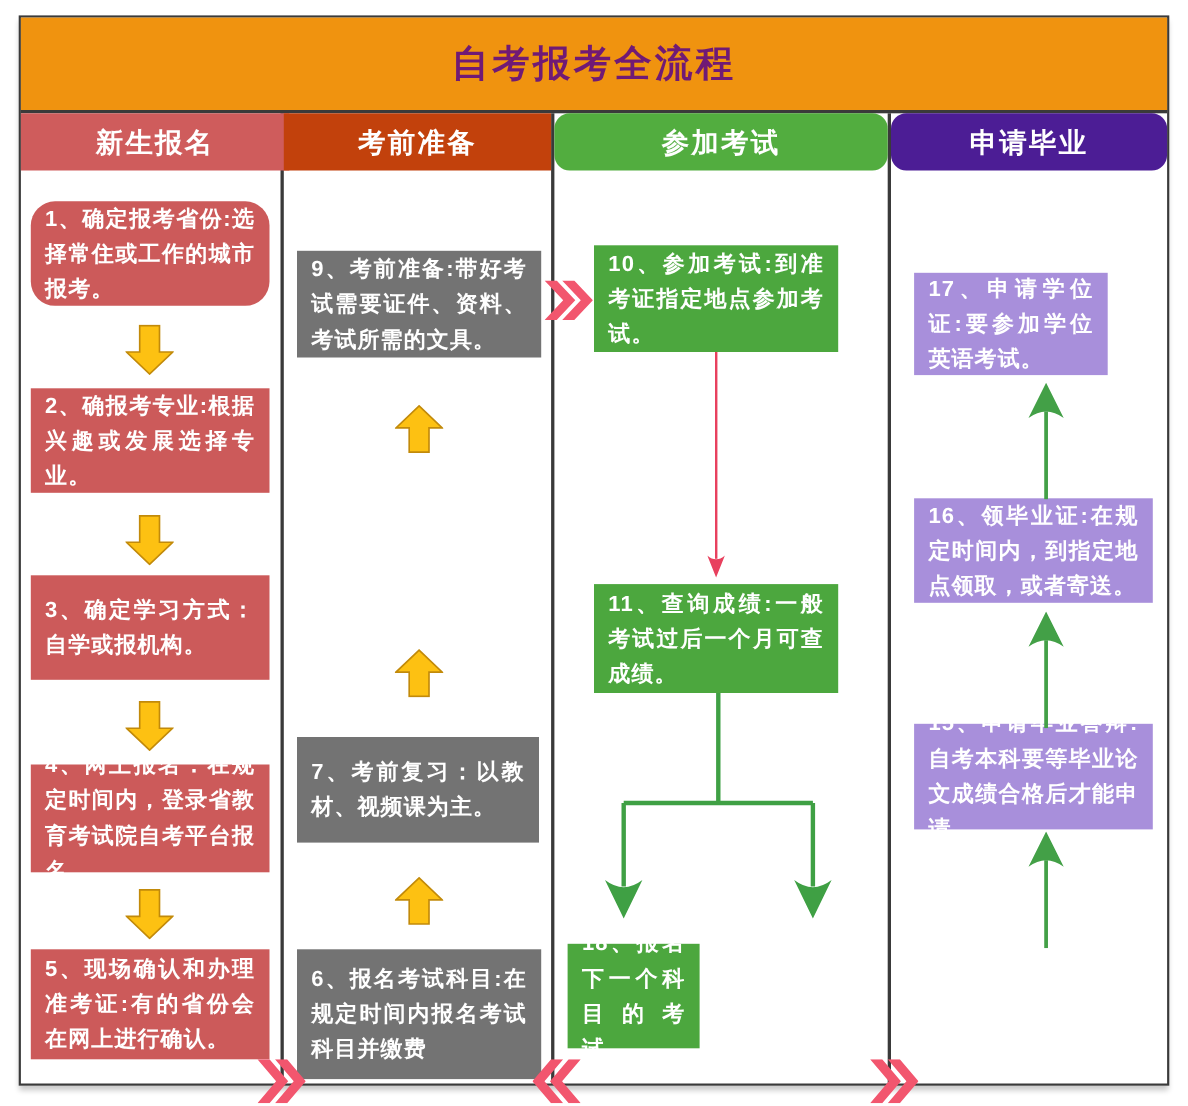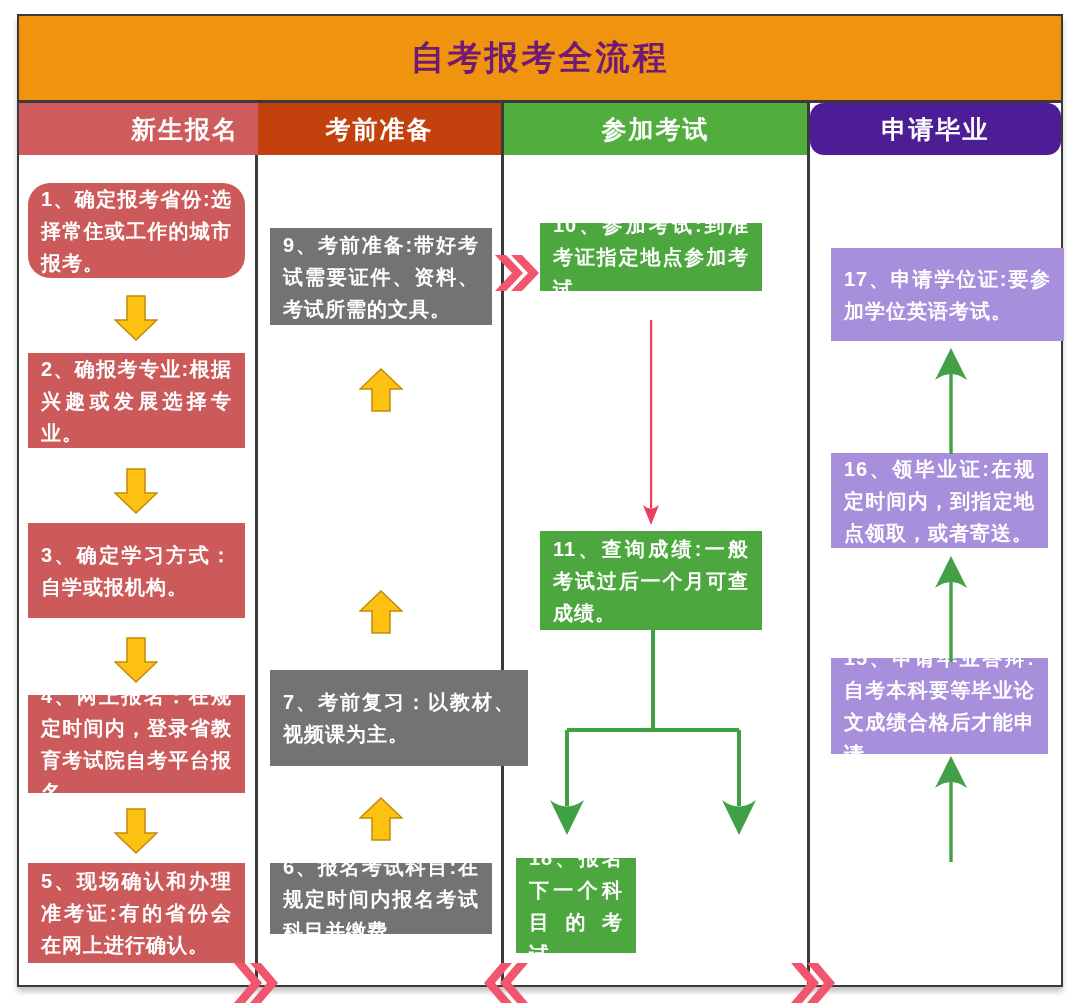--- a/index.html
+++ b/index.html
@@ -7,49 +7,49 @@
           font-family:"Liberation Sans","DejaVu Sans",sans-serif;}
   .frame{position:absolute;left:17px;top:14px;width:1042px;height:969px;
          border:2px solid #3a3a3a;background:#ffffff;
          box-shadow:0 5px 5px rgba(0,0,0,0.22);}
   .title-band{position:absolute;left:0;top:0;width:1042px;height:84px;background:#F0930F;
               display:flex;align-items:center;justify-content:center;
               color:#701a75;font-size:34px;font-weight:bold;letter-spacing:3px;}
   .title-sep{position:absolute;left:0;top:84px;width:1042px;height:3px;background:#3a3a3a;}
   .col-head{position:absolute;top:87px;height:52px;display:flex;align-items:center;justify-content:center;
             color:#ffffff;font-size:25px;font-weight:bold;letter-spacing:2px;z-index:2;}
-  .ch-red{left:0;width:244px;background:#CF5C5C;padding-left:44px;}
+  .ch-red{left:0;width:244px;background:#CF5C5C;}
   .ch-blue{left:239px;width:243px;background:#c2410c;}
-  .ch-green{left:485px;width:303px;background:#52AD3F;}
+  .ch-green{left:485px;width:303px;background:#52AD3F;border-radius:14px;}
   .ch-purple{left:791px;width:251px;background:#4c1d95;border-radius:14px;}
   .divider{position:absolute;top:87px;width:3px;height:882px;background:#3a3a3a;z-index:1;}
   .dv1{left:236px;} .dv2{left:482px;} .dv3{left:788px;}
   .step{position:absolute;z-index:2;display:flex;align-items:center;
         color:#ffffff;font-size:20px;font-weight:bold;line-height:1.6;letter-spacing:1px;
         padding:0 13px;box-sizing:border-box;text-align:justify;}
   .s-red{background:#CC5A5A;} .s-blue{background:#737373;}
   .s-green{background:#4CA73E;} .s-purple{background:#A88FDB;}
   
   .b1{left:9px;top:167px;width:217px;height:95px;border-radius:22px;}
   .b2{left:9px;top:337px;width:217px;height:95px;}
   .b3{left:9px;top:507px;width:217px;height:95px;}
   .b4{left:9px;top:679px;width:217px;height:98px;}
   .b5{left:9px;top:847px;width:217px;height:100px;}
   
   .b9{left:251px;top:212px;width:222px;height:97px;}
   .b8{left:251px;top:434px;width:222px;height:95px;}
-  .b7{left:251px;top:654px;width:258px;height:96px;}
-  .b6{left:251px;top:847px;width:222px;height:71px;}
+  .b7{left:251px;top:654px;width:220px;height:96px;}
+  .b6{left:251px;top:847px;width:222px;height:118px;}
   
-  .b10{left:521px;top:207px;width:222px;height:68px;}
+  .b10{left:521px;top:207px;width:222px;height:97px;}
   .b11{left:521px;top:515px;width:222px;height:99px;}
   .b12{left:497px;top:842px;width:120px;height:95px;}
   .b13{left:647px;top:842px;width:120px;height:95px;}
   
-  .b17{left:812px;top:232px;width:233px;height:93px;}
+  .b17{left:812px;top:232px;width:176px;height:93px;}
   .b16{left:812px;top:437px;width:217px;height:95px;}
   .b15{left:812px;top:642px;width:217px;height:96px;}
   .b14{left:812px;top:842px;width:217px;height:95px;}
   .arrow{position:absolute;z-index:3;}
   .ya1{left:95px;top:279px;} .ya2{left:95px;top:452px;} .ya3{left:95px;top:621px;} .ya4{left:95px;top:792px;}
   .ua1{left:340px;top:352px;} .ua2{left:340px;top:574px;} .ua3{left:340px;top:781px;}
   .pinkArrow{left:624px;top:304px;}
   .branch{left:529px;top:598px;}
   .ga1{left:914px;top:332px;} .ga2{left:914px;top:540px;} .ga3{left:914px;top:740px;}
   .chev{position:absolute;z-index:5;}

